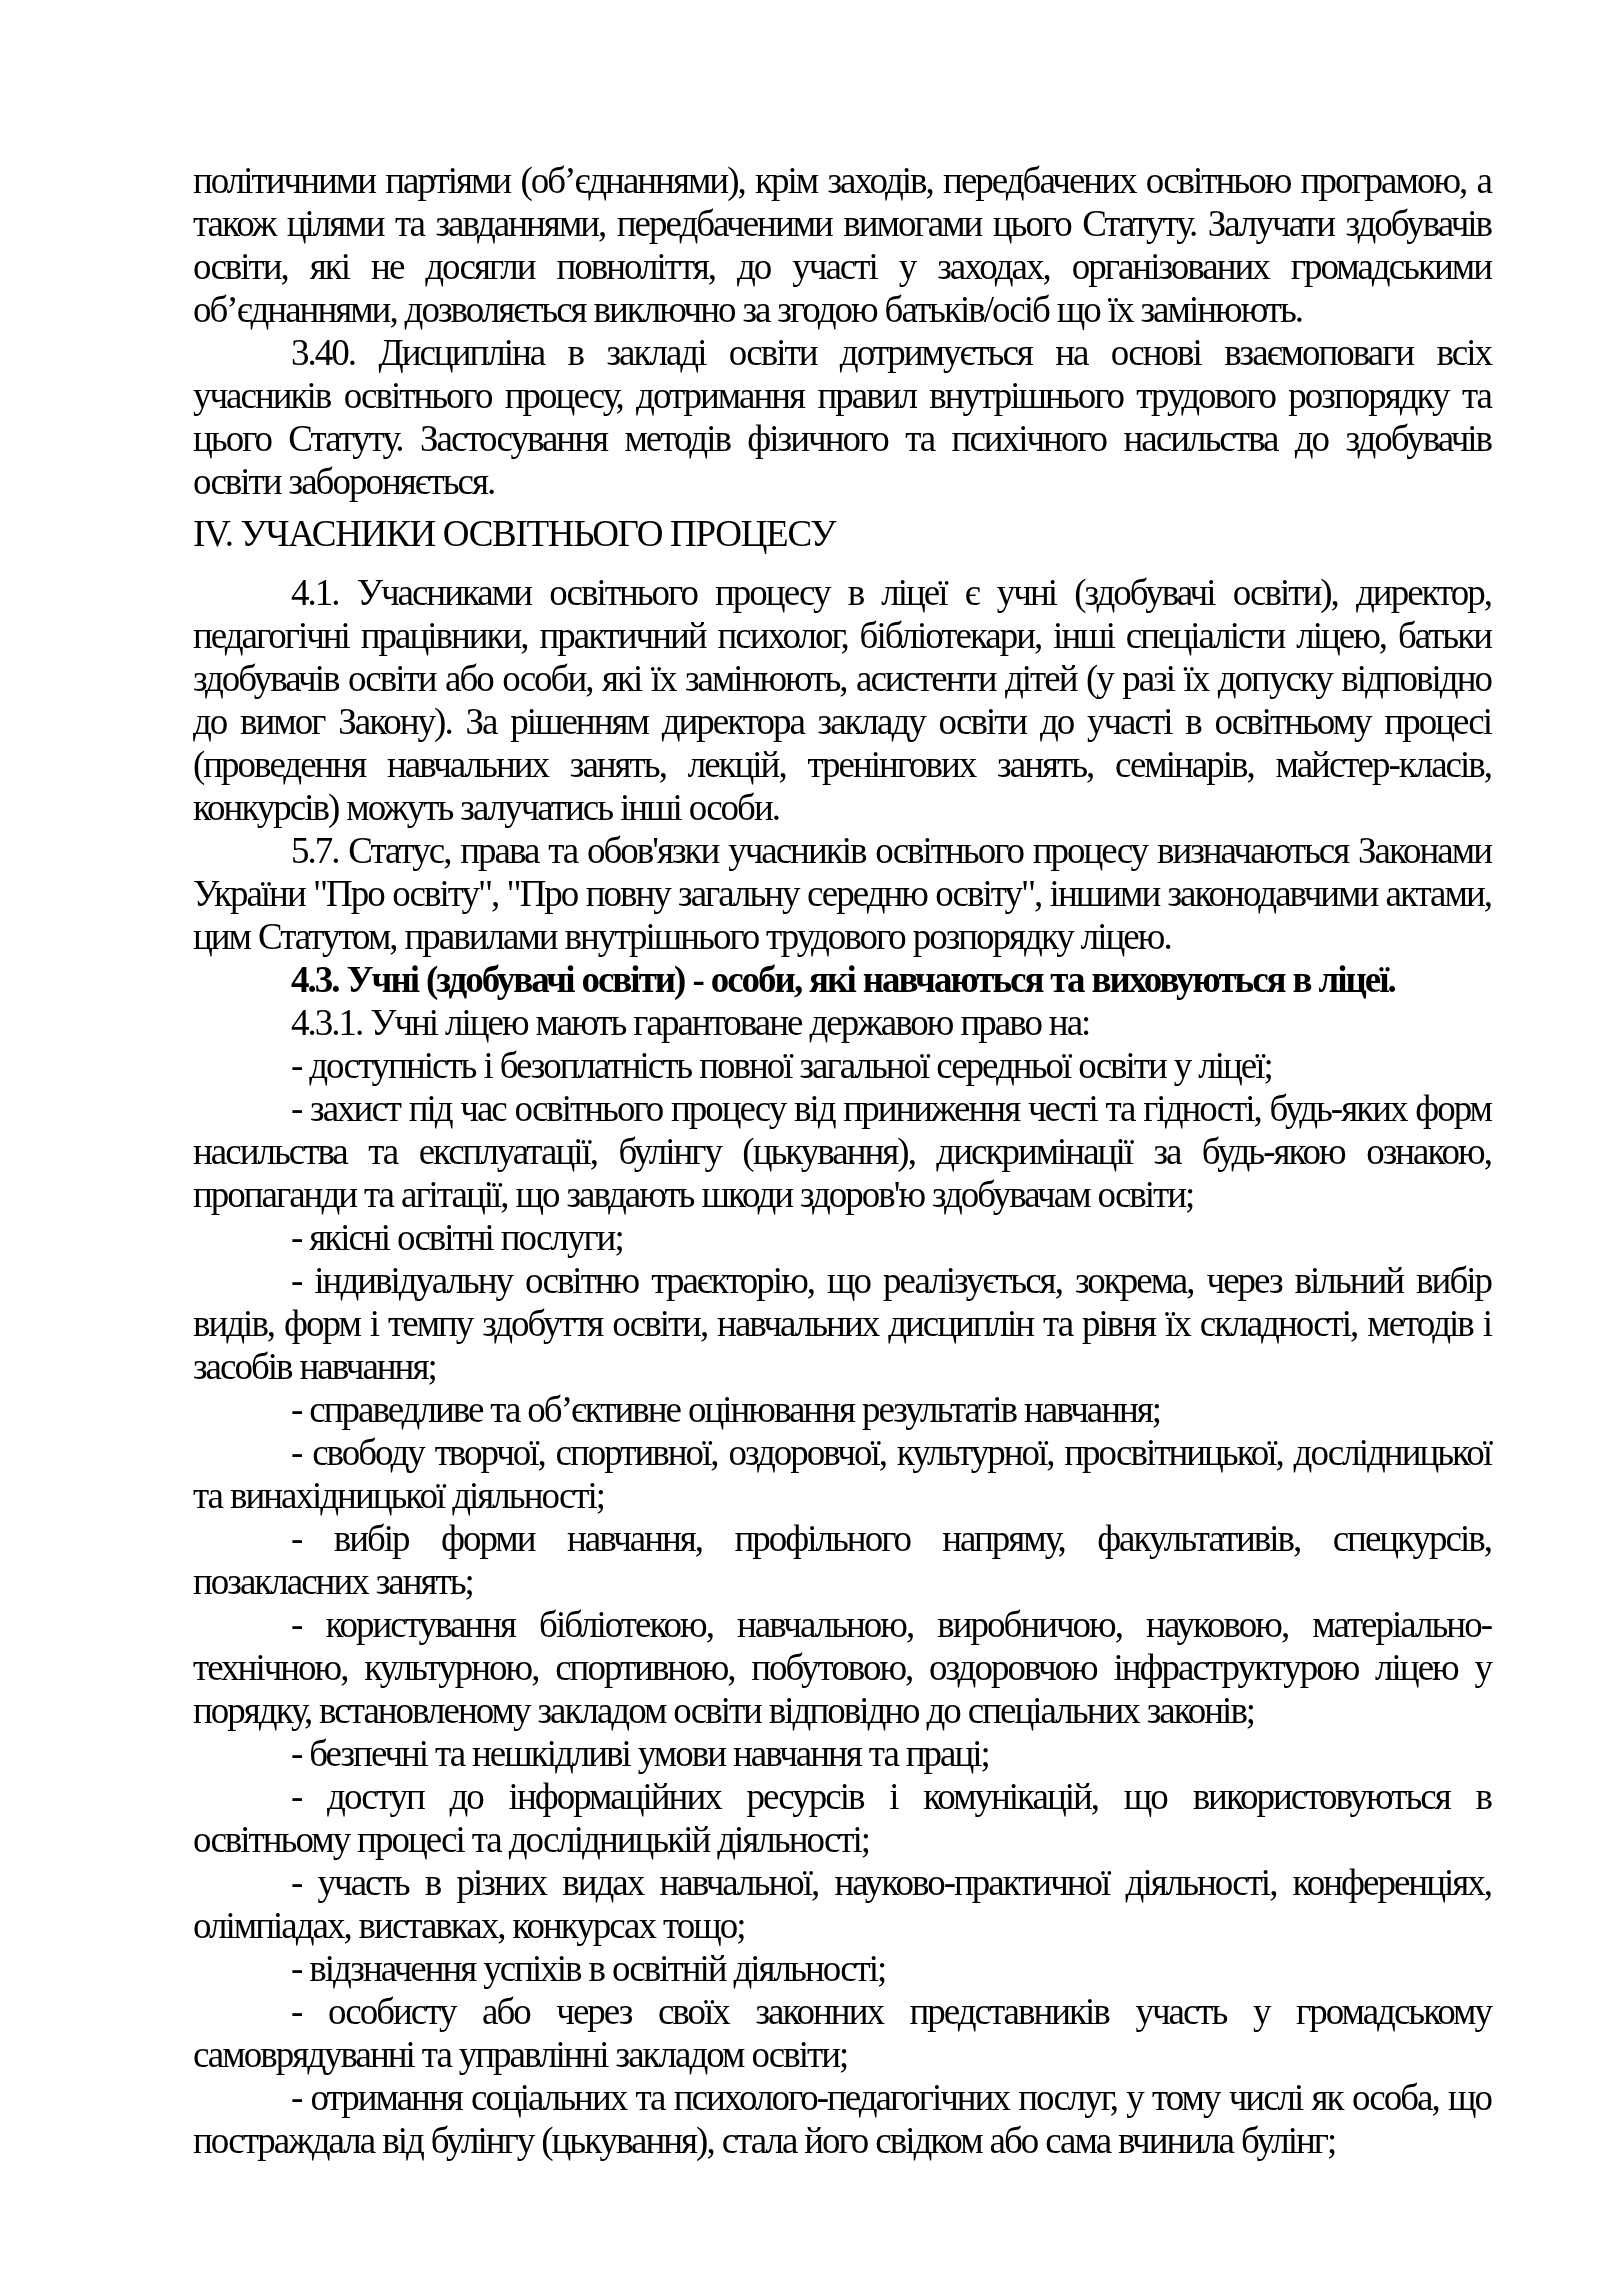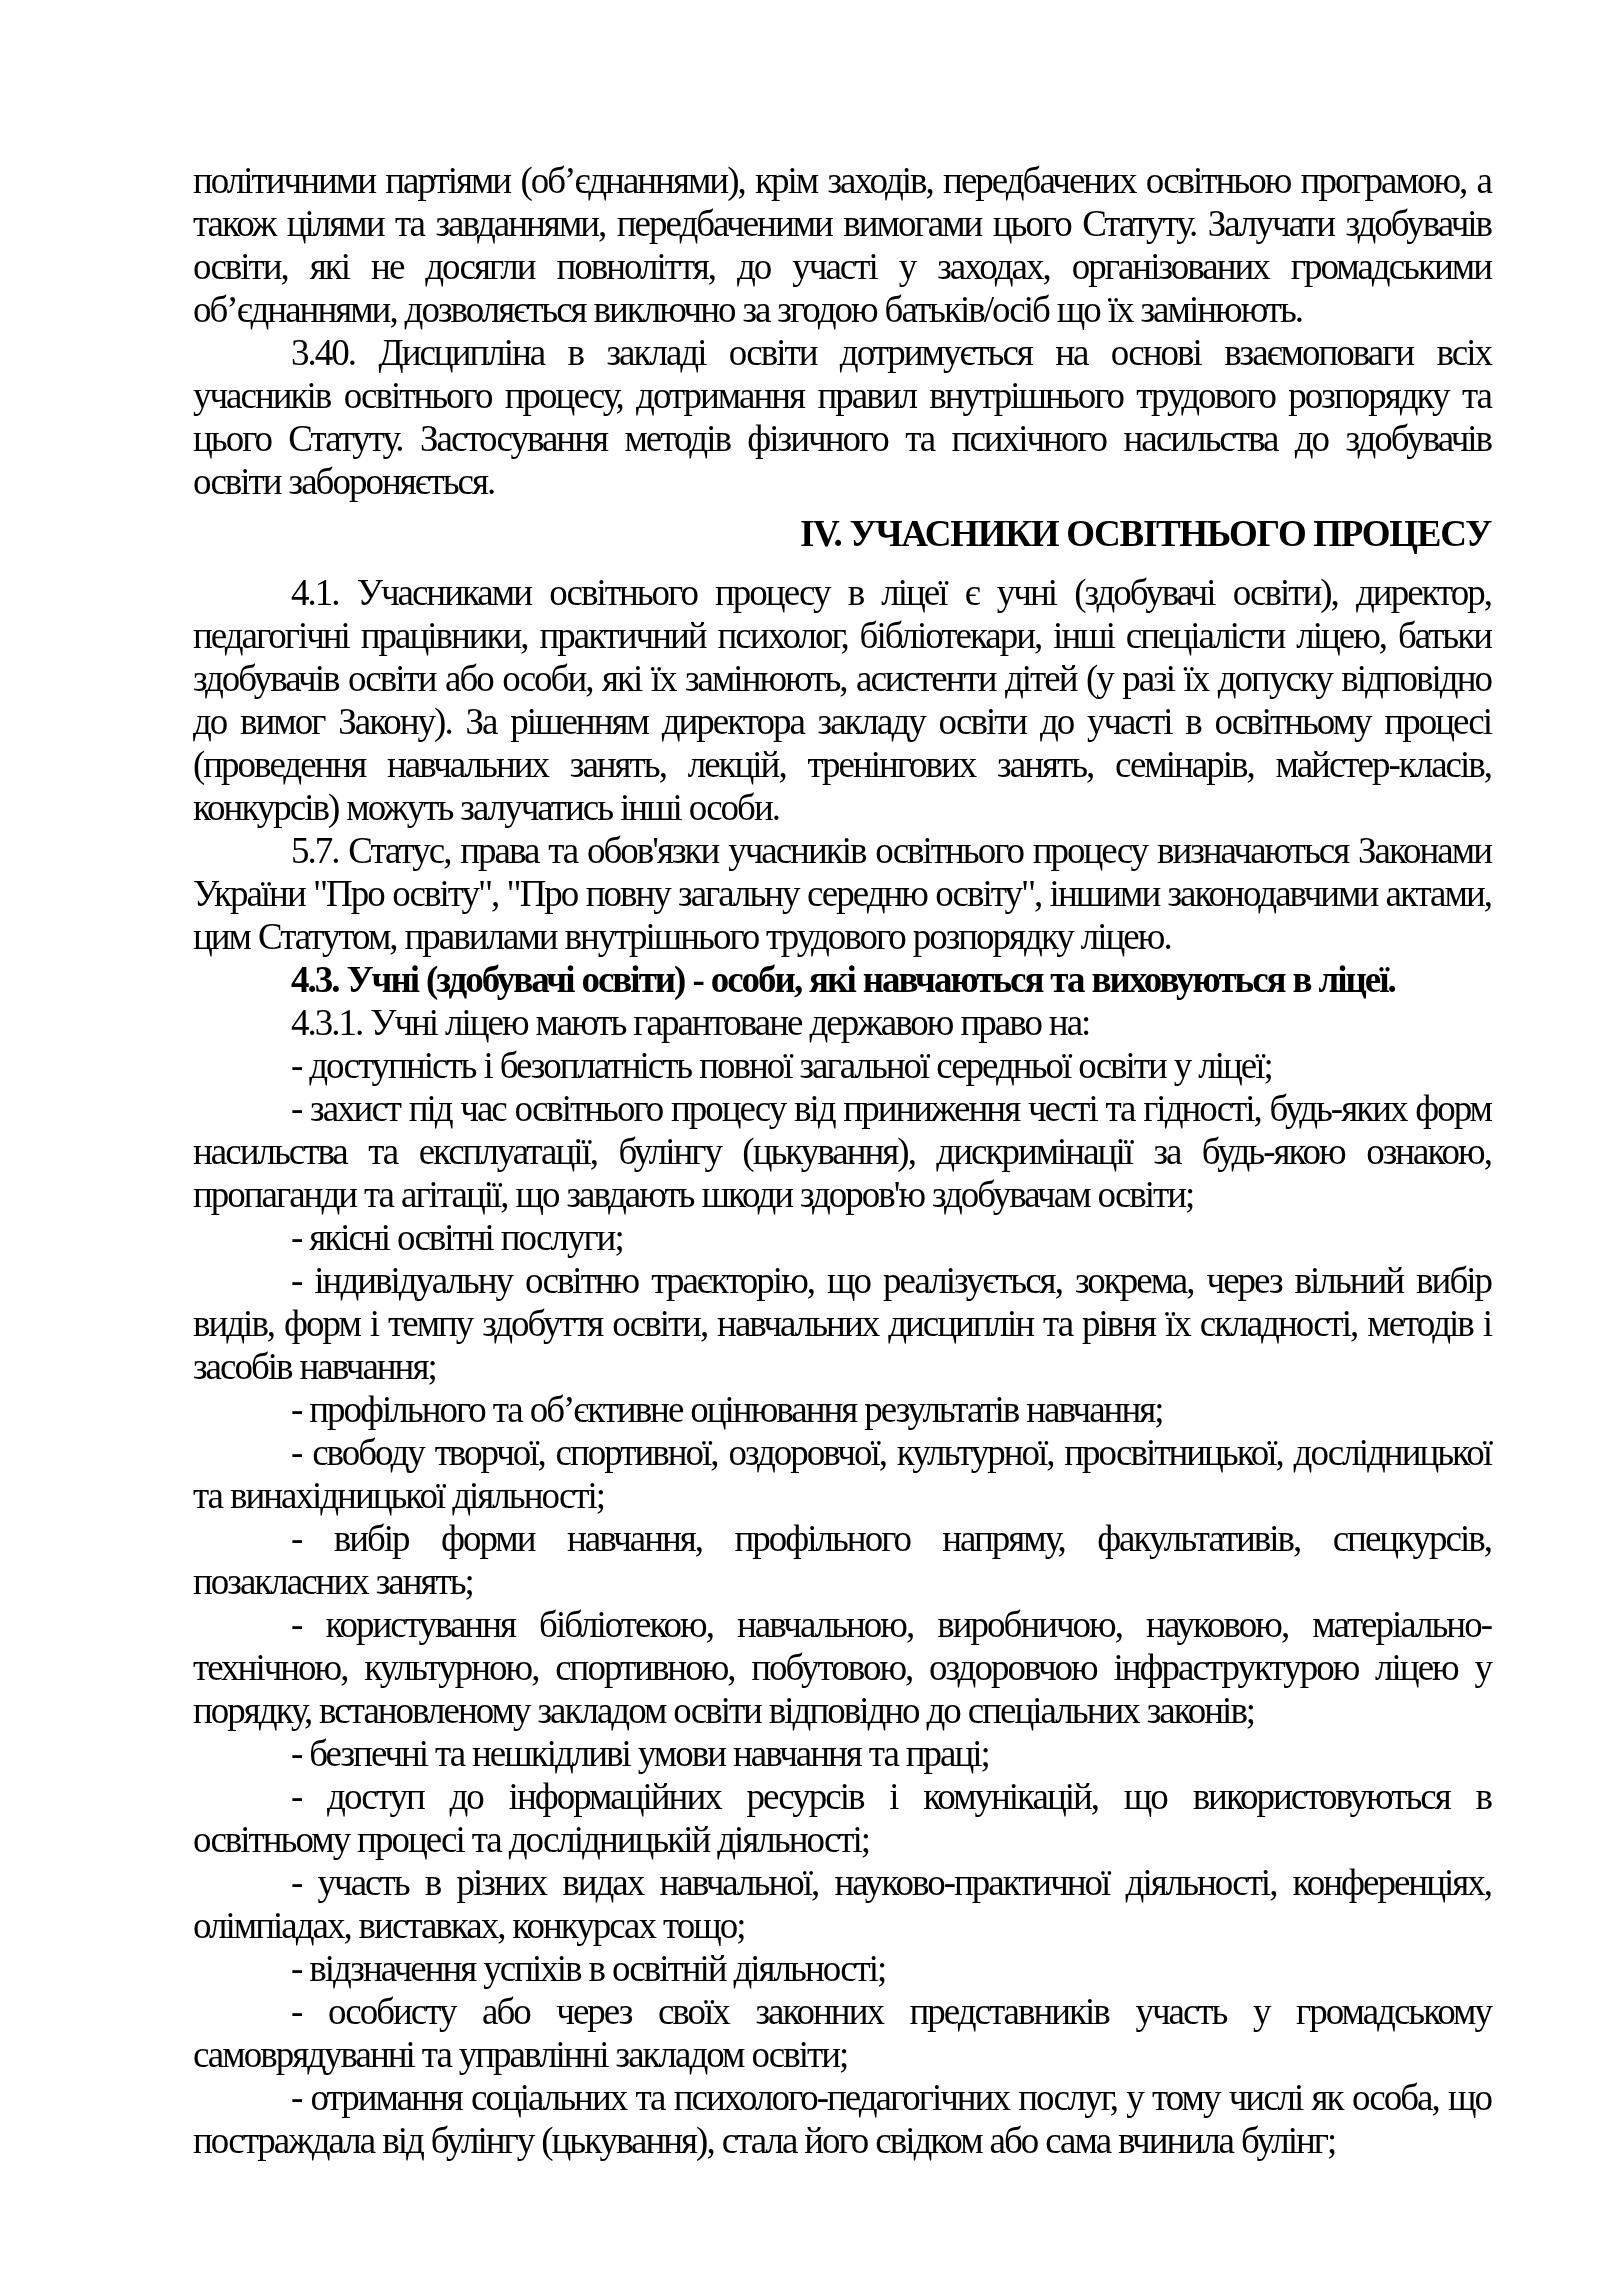--- a/index.html
+++ b/index.html
@@ -31,41 +31,41 @@
     text-indent: 0;
   }
   .bold {
     font-weight: 700;
   }
   .heading {
     margin: 9.2px 0 15.7px 0;
     font-size: 37px;
     line-height: 43px;
     letter-spacing: -1.3px;
-    font-weight: 700;
-    text-align: right;
+    font-weight: 400;
+    text-align: left;
     text-indent: 0;
   }
 </style>
 </head>
 <body>
 
 <div class="page">
   <p class="body no-indent">політичними партіями (об’єднаннями), крім заходів, передбачених освітньою програмою, а також цілями та завданнями, передбаченими вимогами цього Статуту. Залучати здобувачів освіти, які не досягли повноліття, до участі у заходах, організованих громадськими об’єднаннями, дозволяється виключно за згодою батьків/осіб що їх замінюють.</p>
   <p class="body">3.40. Дисципліна в закладі освіти дотримується на основі взаємоповаги всіх учасників освітнього процесу, дотримання правил внутрішнього трудового розпорядку та цього Статуту. Застосування методів фізичного та психічного насильства до здобувачів освіти забороняється.</p>
   <h2 class="heading">IV. УЧАСНИКИ ОСВІТНЬОГО ПРОЦЕСУ</h2>
   <p class="body">4.1. Учасниками освітнього процесу в ліцеї є учні (здобувачі освіти), директор, педагогічні працівники, практичний психолог, бібліотекари, інші спеціалісти ліцею, батьки здобувачів освіти або особи, які їх замінюють, асистенти дітей (у разі їх допуску відповідно до вимог Закону). За рішенням директора закладу освіти до участі в освітньому процесі (проведення навчальних занять, лекцій, тренінгових занять, семінарів, майстер-класів, конкурсів) можуть залучатись інші особи.</p>
   <p class="body">5.7. Статус, права та обов'язки учасників освітнього процесу визначаються Законами України "Про освіту", "Про повну загальну середню освіту", іншими законодавчими актами, цим Статутом, правилами внутрішнього трудового розпорядку ліцею.</p>
   <p class="body bold">4.3. Учні (здобувачі освіти) - особи, які навчаються та виховуються в ліцеї.</p>
   <p class="body">4.3.1. Учні ліцею мають гарантоване державою право на:</p>
   <p class="body">- доступність і безоплатність повної загальної середньої освіти у ліцеї;</p>
   <p class="body">- захист під час освітнього процесу від приниження честі та гідності, будь-яких форм насильства та експлуатації, булінгу (цькування), дискримінації за будь-якою ознакою, пропаганди та агітації, що завдають шкоди здоров'ю здобувачам освіти;</p>
   <p class="body">- якісні освітні послуги;</p>
   <p class="body">- індивідуальну освітню траєкторію, що реалізується, зокрема, через вільний вибір видів, форм і темпу здобуття освіти, навчальних дисциплін та рівня їх складності, методів і засобів навчання;</p>
-  <p class="body">- профільного та об’єктивне оцінювання результатів навчання;</p>
+  <p class="body">- справедливе та об’єктивне оцінювання результатів навчання;</p>
   <p class="body">- свободу творчої, спортивної, оздоровчої, культурної, просвітницької, дослідницької та винахідницької діяльності;</p>
   <p class="body">- вибір форми навчання, профільного напряму, факультативів, спецкурсів, позакласних занять;</p>
   <p class="body">- користування бібліотекою, навчальною, виробничою, науковою, матеріально-технічною, культурною, спортивною, побутовою, оздоровчою інфраструктурою ліцею у порядку, встановленому закладом освіти відповідно до спеціальних законів;</p>
   <p class="body">- безпечні та нешкідливі умови навчання та праці;</p>
   <p class="body">- доступ до інформаційних ресурсів і комунікацій, що використовуються в освітньому процесі та дослідницькій діяльності;</p>
   <p class="body">- участь в різних видах навчальної, науково-практичної діяльності, конференціях, олімпіадах, виставках, конкурсах тощо;</p>
   <p class="body">- відзначення успіхів в освітній діяльності;</p>
   <p class="body">- особисту або через своїх законних представників участь у громадському самоврядуванні та управлінні закладом освіти;</p>
   <p class="body">- отримання соціальних та психолого-педагогічних послуг, у тому числі як особа, що постраждала від булінгу (цькування), стала його свідком або сама вчинила булінг;</p>
 

